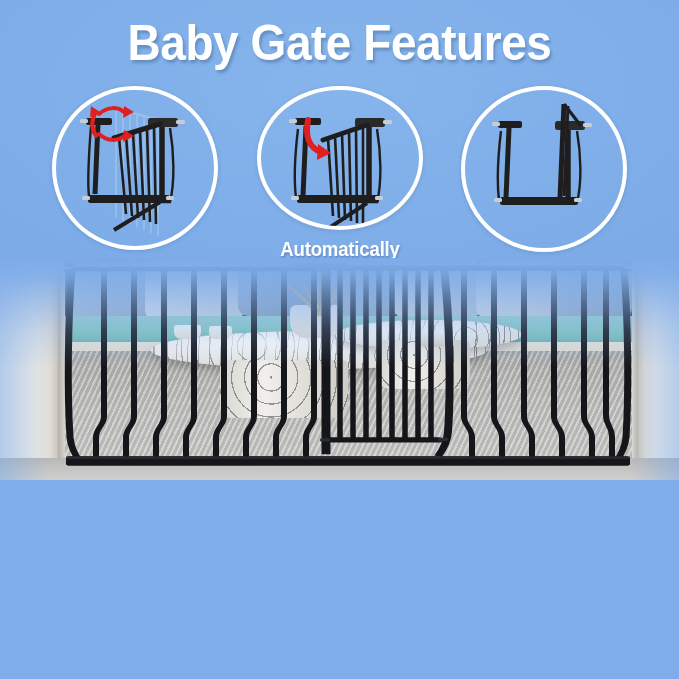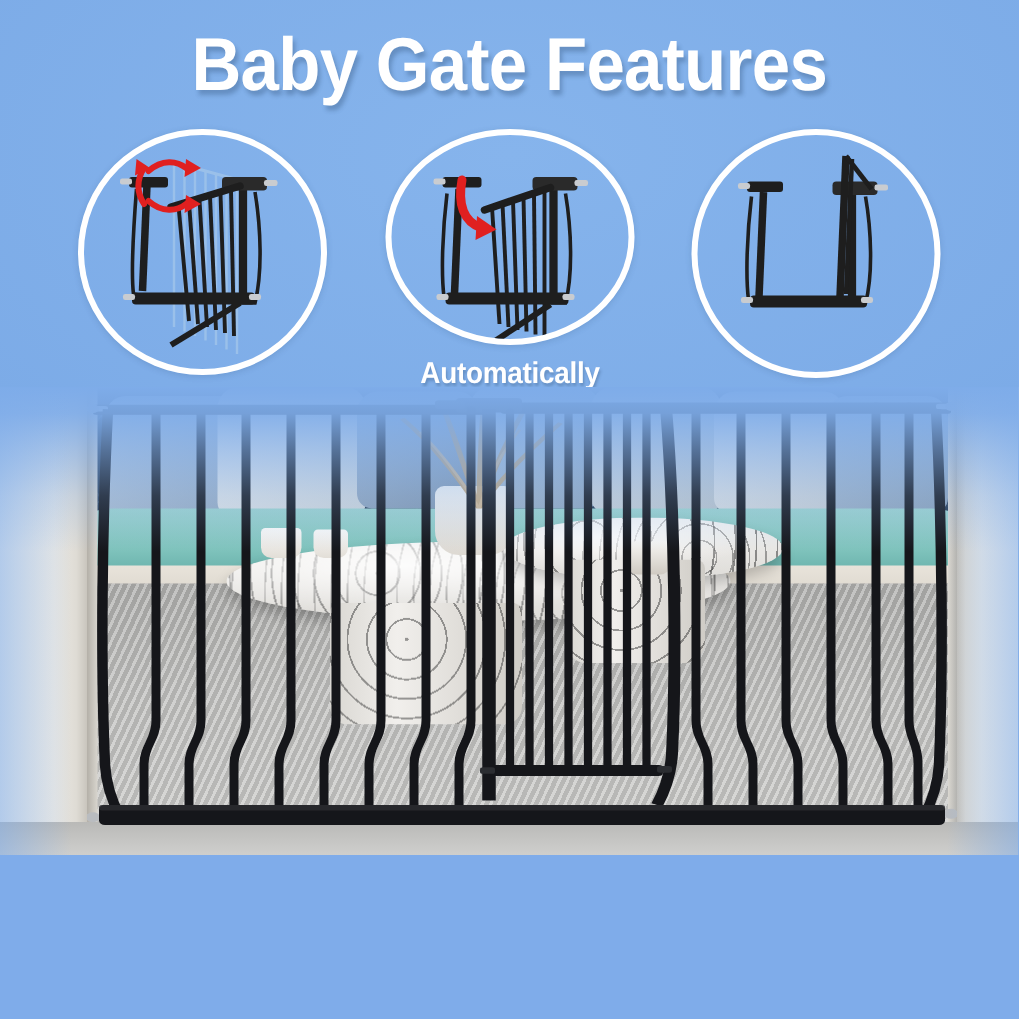--- a/index.html
+++ b/index.html
@@ -1,18 +1,18 @@
 <!DOCTYPE html>
 <html><head>
 <meta charset="utf-8">
 <style>
   html,body{margin:0;padding:0;background:#7facea;}
   *{box-sizing:border-box;}
   .stage{
-    position:relative;width:679px;height:570px;overflow:hidden;
+    position:relative;width:679px;height:480px;overflow:hidden;
     background:#7facea;
     font-family:"Liberation Sans","DejaVu Sans",sans-serif;
   }
 
   
   .bg-blue{position:absolute;inset:0;background:
       radial-gradient(120% 80% at 50% 18%, #86b4ec 0%, #7cabe7 55%, #76a6e4 100%);}
 
   
   .title{

